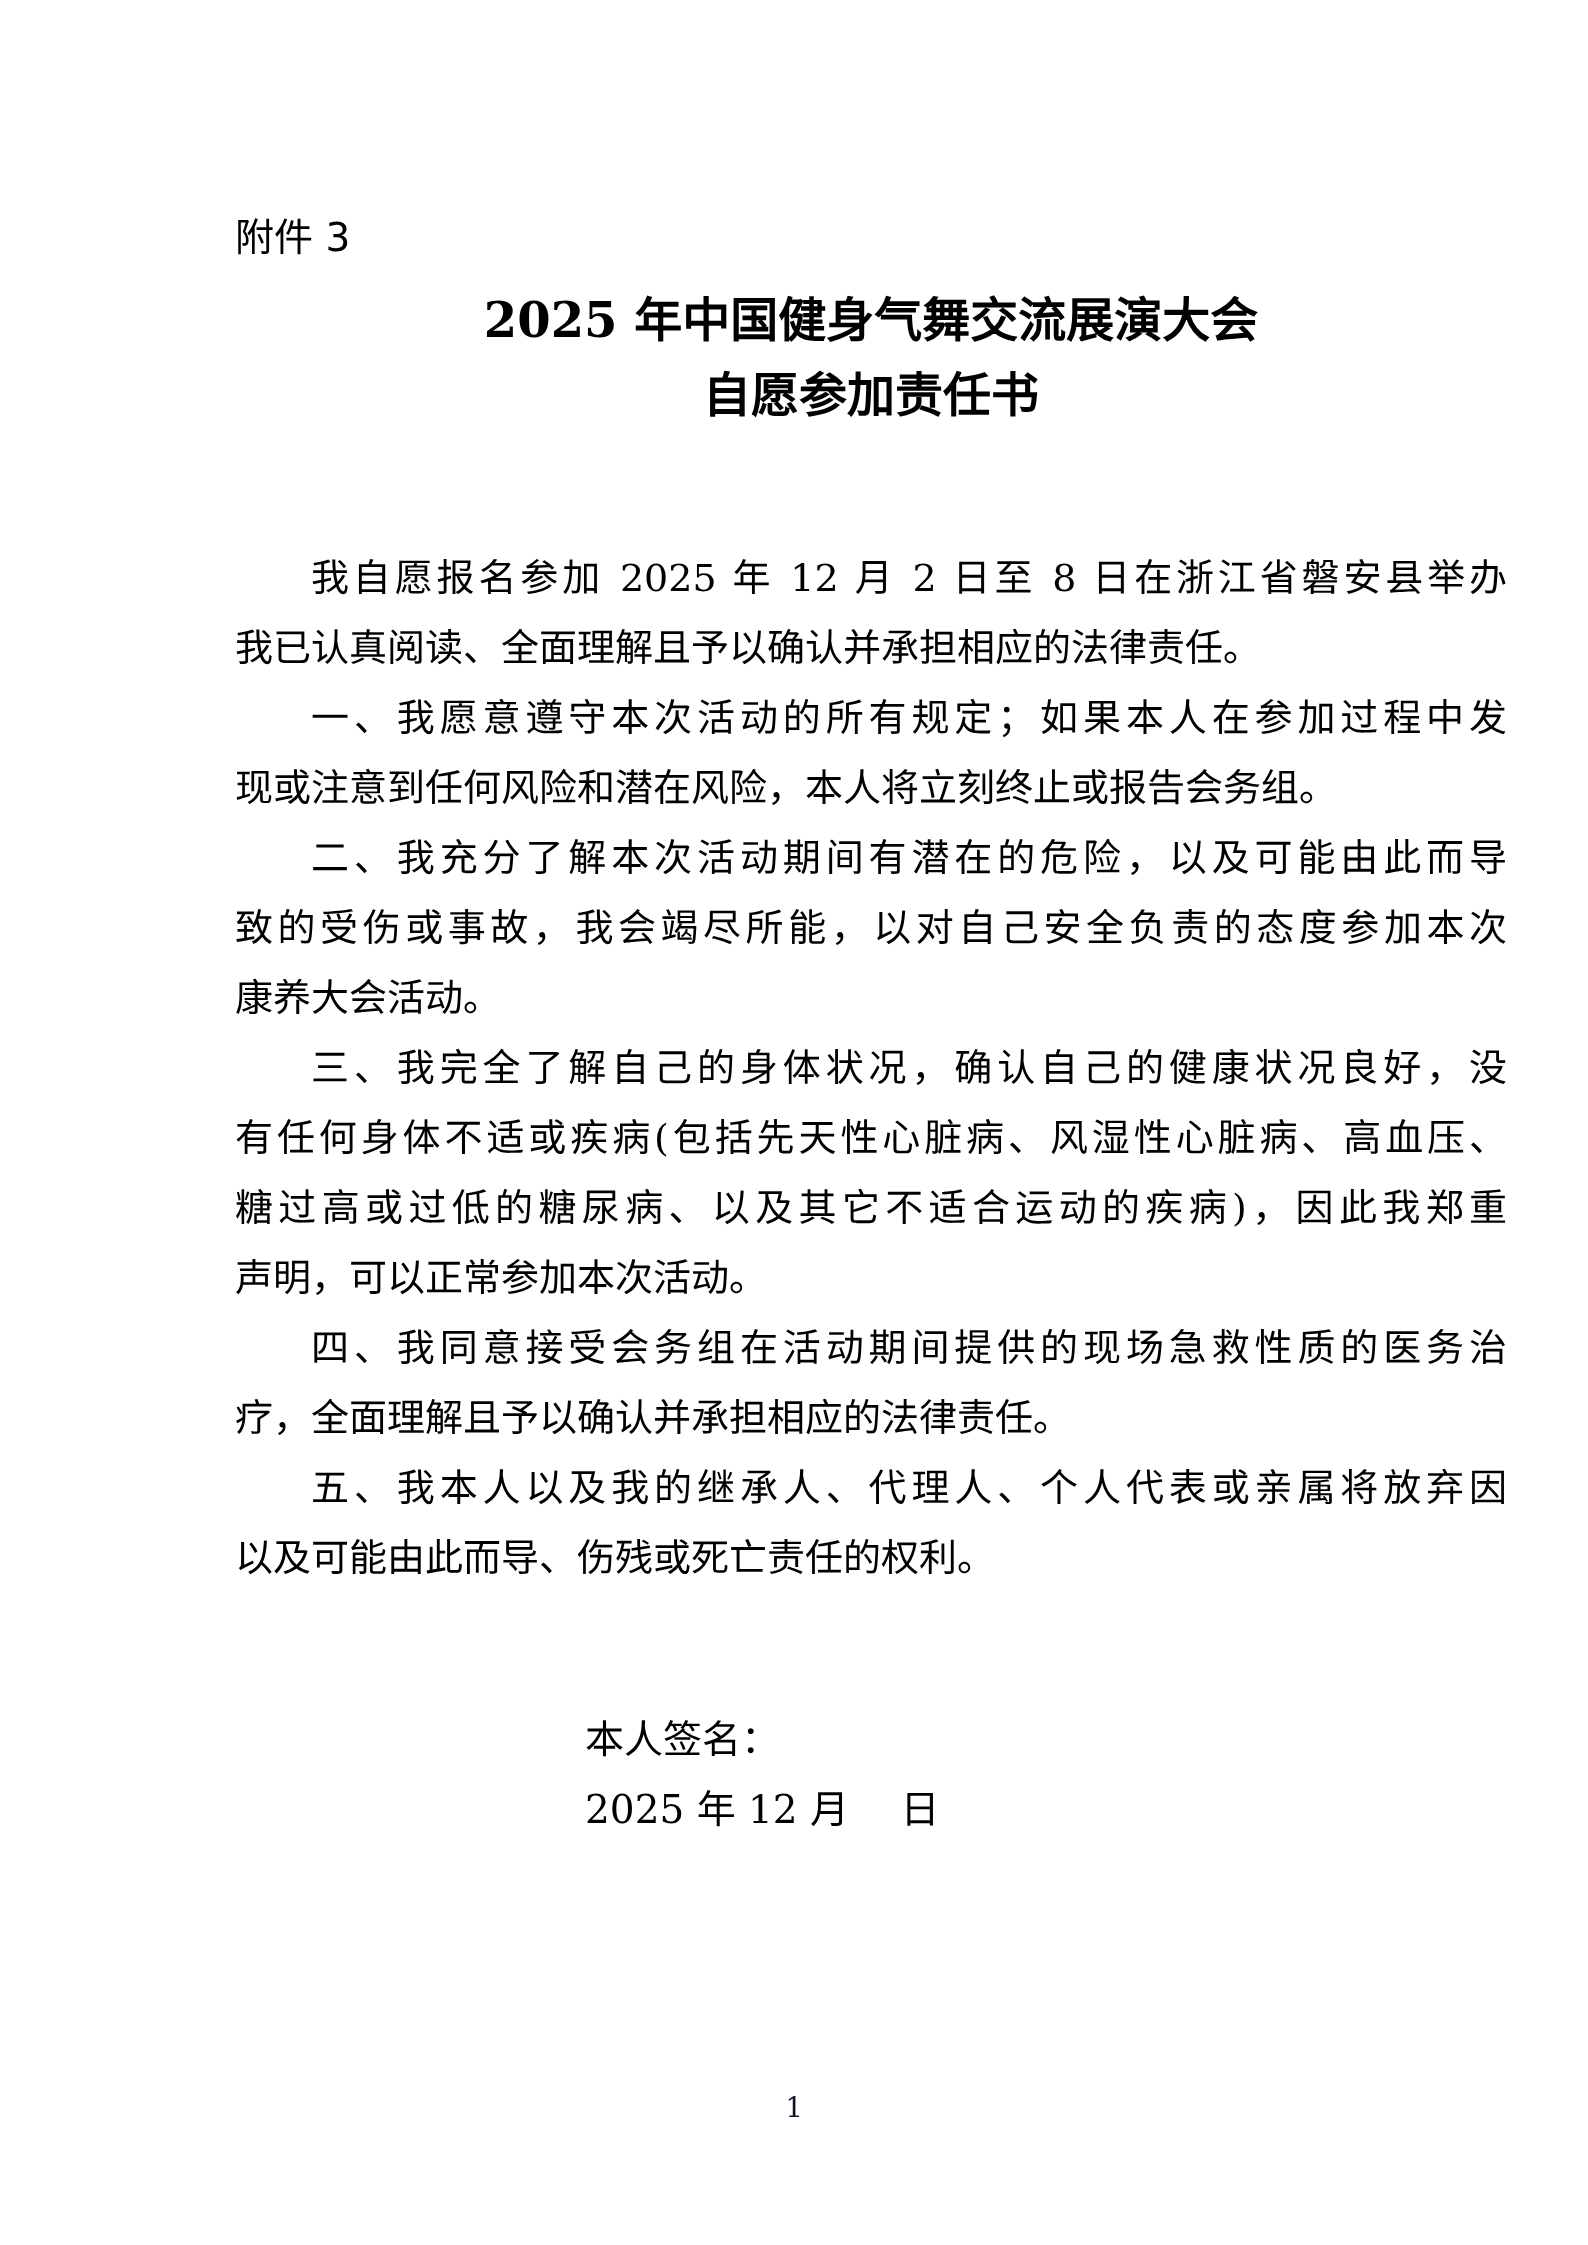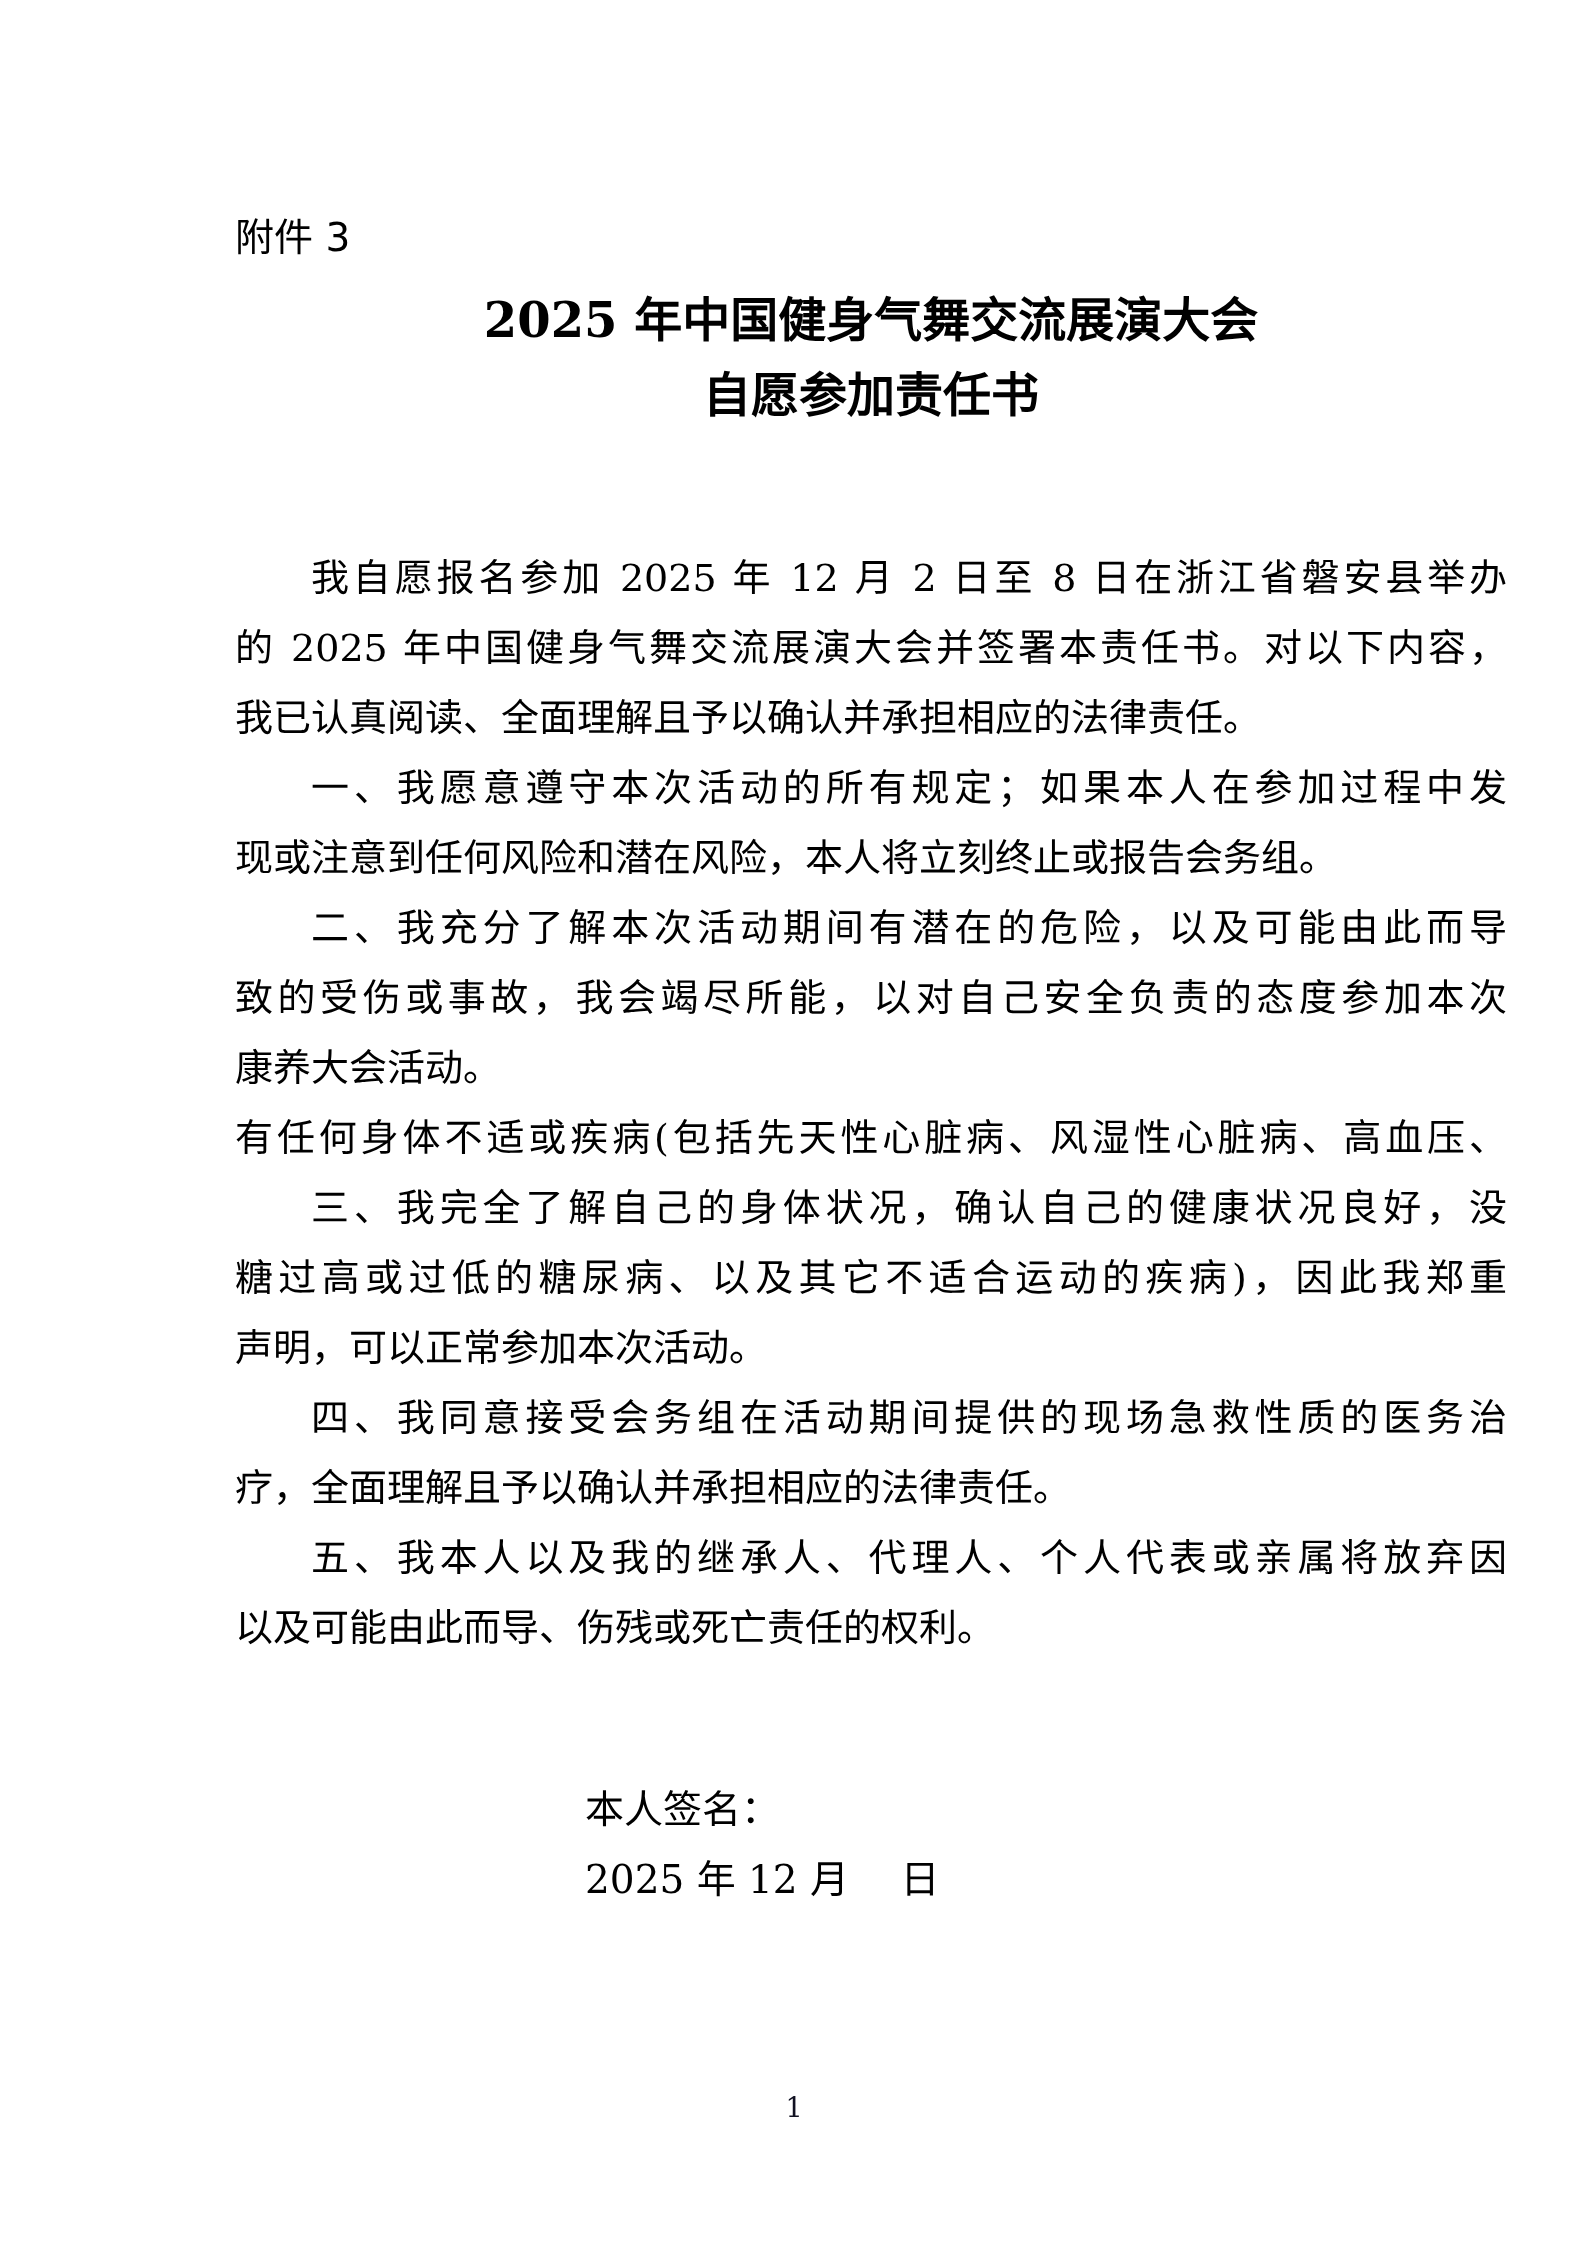--- a/index.html
+++ b/index.html
@@ -83,38 +83,37 @@
 
   <div class="title-block">
     <div class="title-line">2025 年中国健身气舞交流展演大会</div>
     <div class="title-line">自愿参加责任书</div>
   </div>
 
   <div class="body-block">
 
     <div>
       <div class="line first">我自愿报名参加 2025 年 12 月 2 日至 8 日在浙江省磐安县举办</div>
-      <div class="line">的 2025 年中国健身气舞交流展演大会并签署本责任书。对以下内容，</div>
       <div class="line final">我已认真阅读、全面理解且予以确认并承担相应的法律责任。</div>
     </div>
 
     <div>
       <div class="line first">一、我愿意遵守本次活动的所有规定；如果本人在参加过程中发</div>
       <div class="line final">现或注意到任何风险和潜在风险，本人将立刻终止或报告会务组。</div>
     </div>
 
     <div>
       <div class="line first">二、我充分了解本次活动期间有潜在的危险，以及可能由此而导</div>
       <div class="line">致的受伤或事故，我会竭尽所能，以对自己安全负责的态度参加本次</div>
       <div class="line final">康养大会活动。</div>
     </div>
 
     <div>
+      <div class="line first">三、我完全了解自己的身体状况，确认自己的健康状况良好，没</div>
       <div class="line">有任何身体不适或疾病(包括先天性心脏病、风湿性心脏病、高血压、</div>
-      <div class="line first">三、我完全了解自己的身体状况，确认自己的健康状况良好，没</div>
       <div class="line">糖过高或过低的糖尿病、以及其它不适合运动的疾病)，因此我郑重</div>
       <div class="line final">声明，可以正常参加本次活动。</div>
     </div>
 
     <div>
       <div class="line first">四、我同意接受会务组在活动期间提供的现场急救性质的医务治</div>
       <div class="line final">疗，全面理解且予以确认并承担相应的法律责任。</div>
     </div>
 
     <div>

